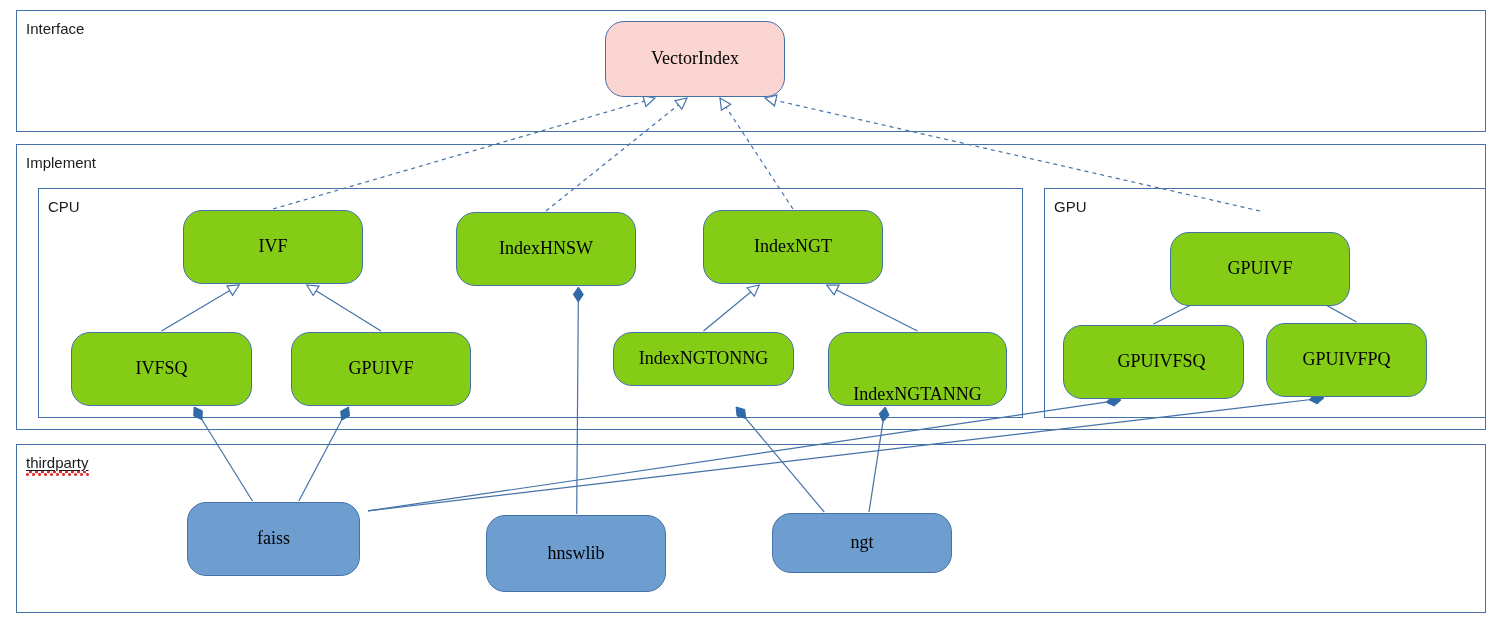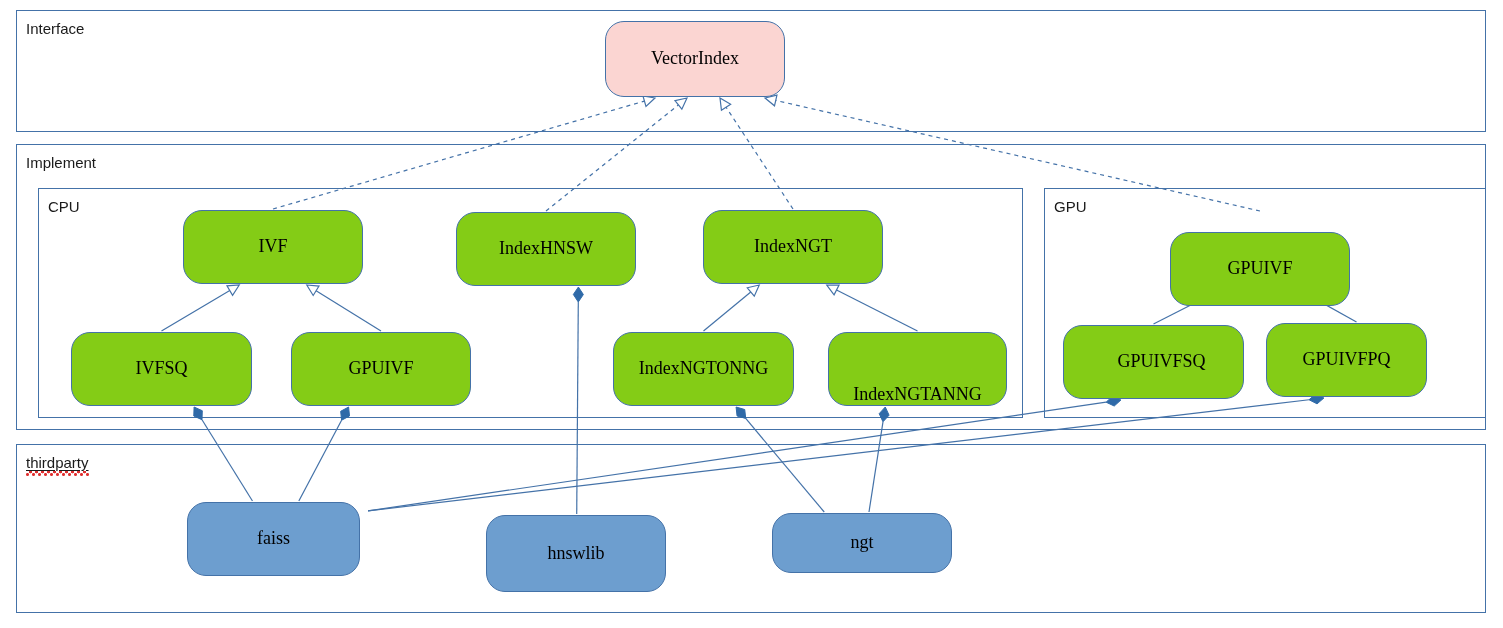--- a/index.html
+++ b/index.html
@@ -165,21 +165,21 @@
       </div>
       <div class="node impl" style="left: 1170px; top: 212px; width: 180px; height: 74px; margin-top: 20px;">
         <span>GPUIVF</span>
       </div>
       <div class="node impl" style="left: 71px; top: 332px; width: 181px; height: 74px;">
         <span>IVFSQ</span>
       </div>
       <div class="node impl" style="left: 291px; top: 332px; width: 180px; height: 74px;">
         <span>GPUIVF</span>
       </div>
-      <div class="node impl" style="left: 613px; top: 332px; width: 181px; height: 74px;">
+      <div class="node impl" style="left: 613px; top: 332px; width: 181px; height: 54px;">
         <span>IndexNGTONNG</span>
       </div>
       <div class="node impl" style="left: 828px; top: 332px; width: 179px; height: 74px; align-items: flex-end;">
         <span>IndexNGTANNG</span>
       </div>
       <div class="node impl" style="left: 1063px; top: 325px; width: 181px; height: 74px; padding-left: 16px;">
         <span>GPUIVFSQ</span>
       </div>
       <div class="node impl" style="left: 1266px; top: 323px; width: 161px; height: 74px;">
         <span>GPUIVFPQ</span>

